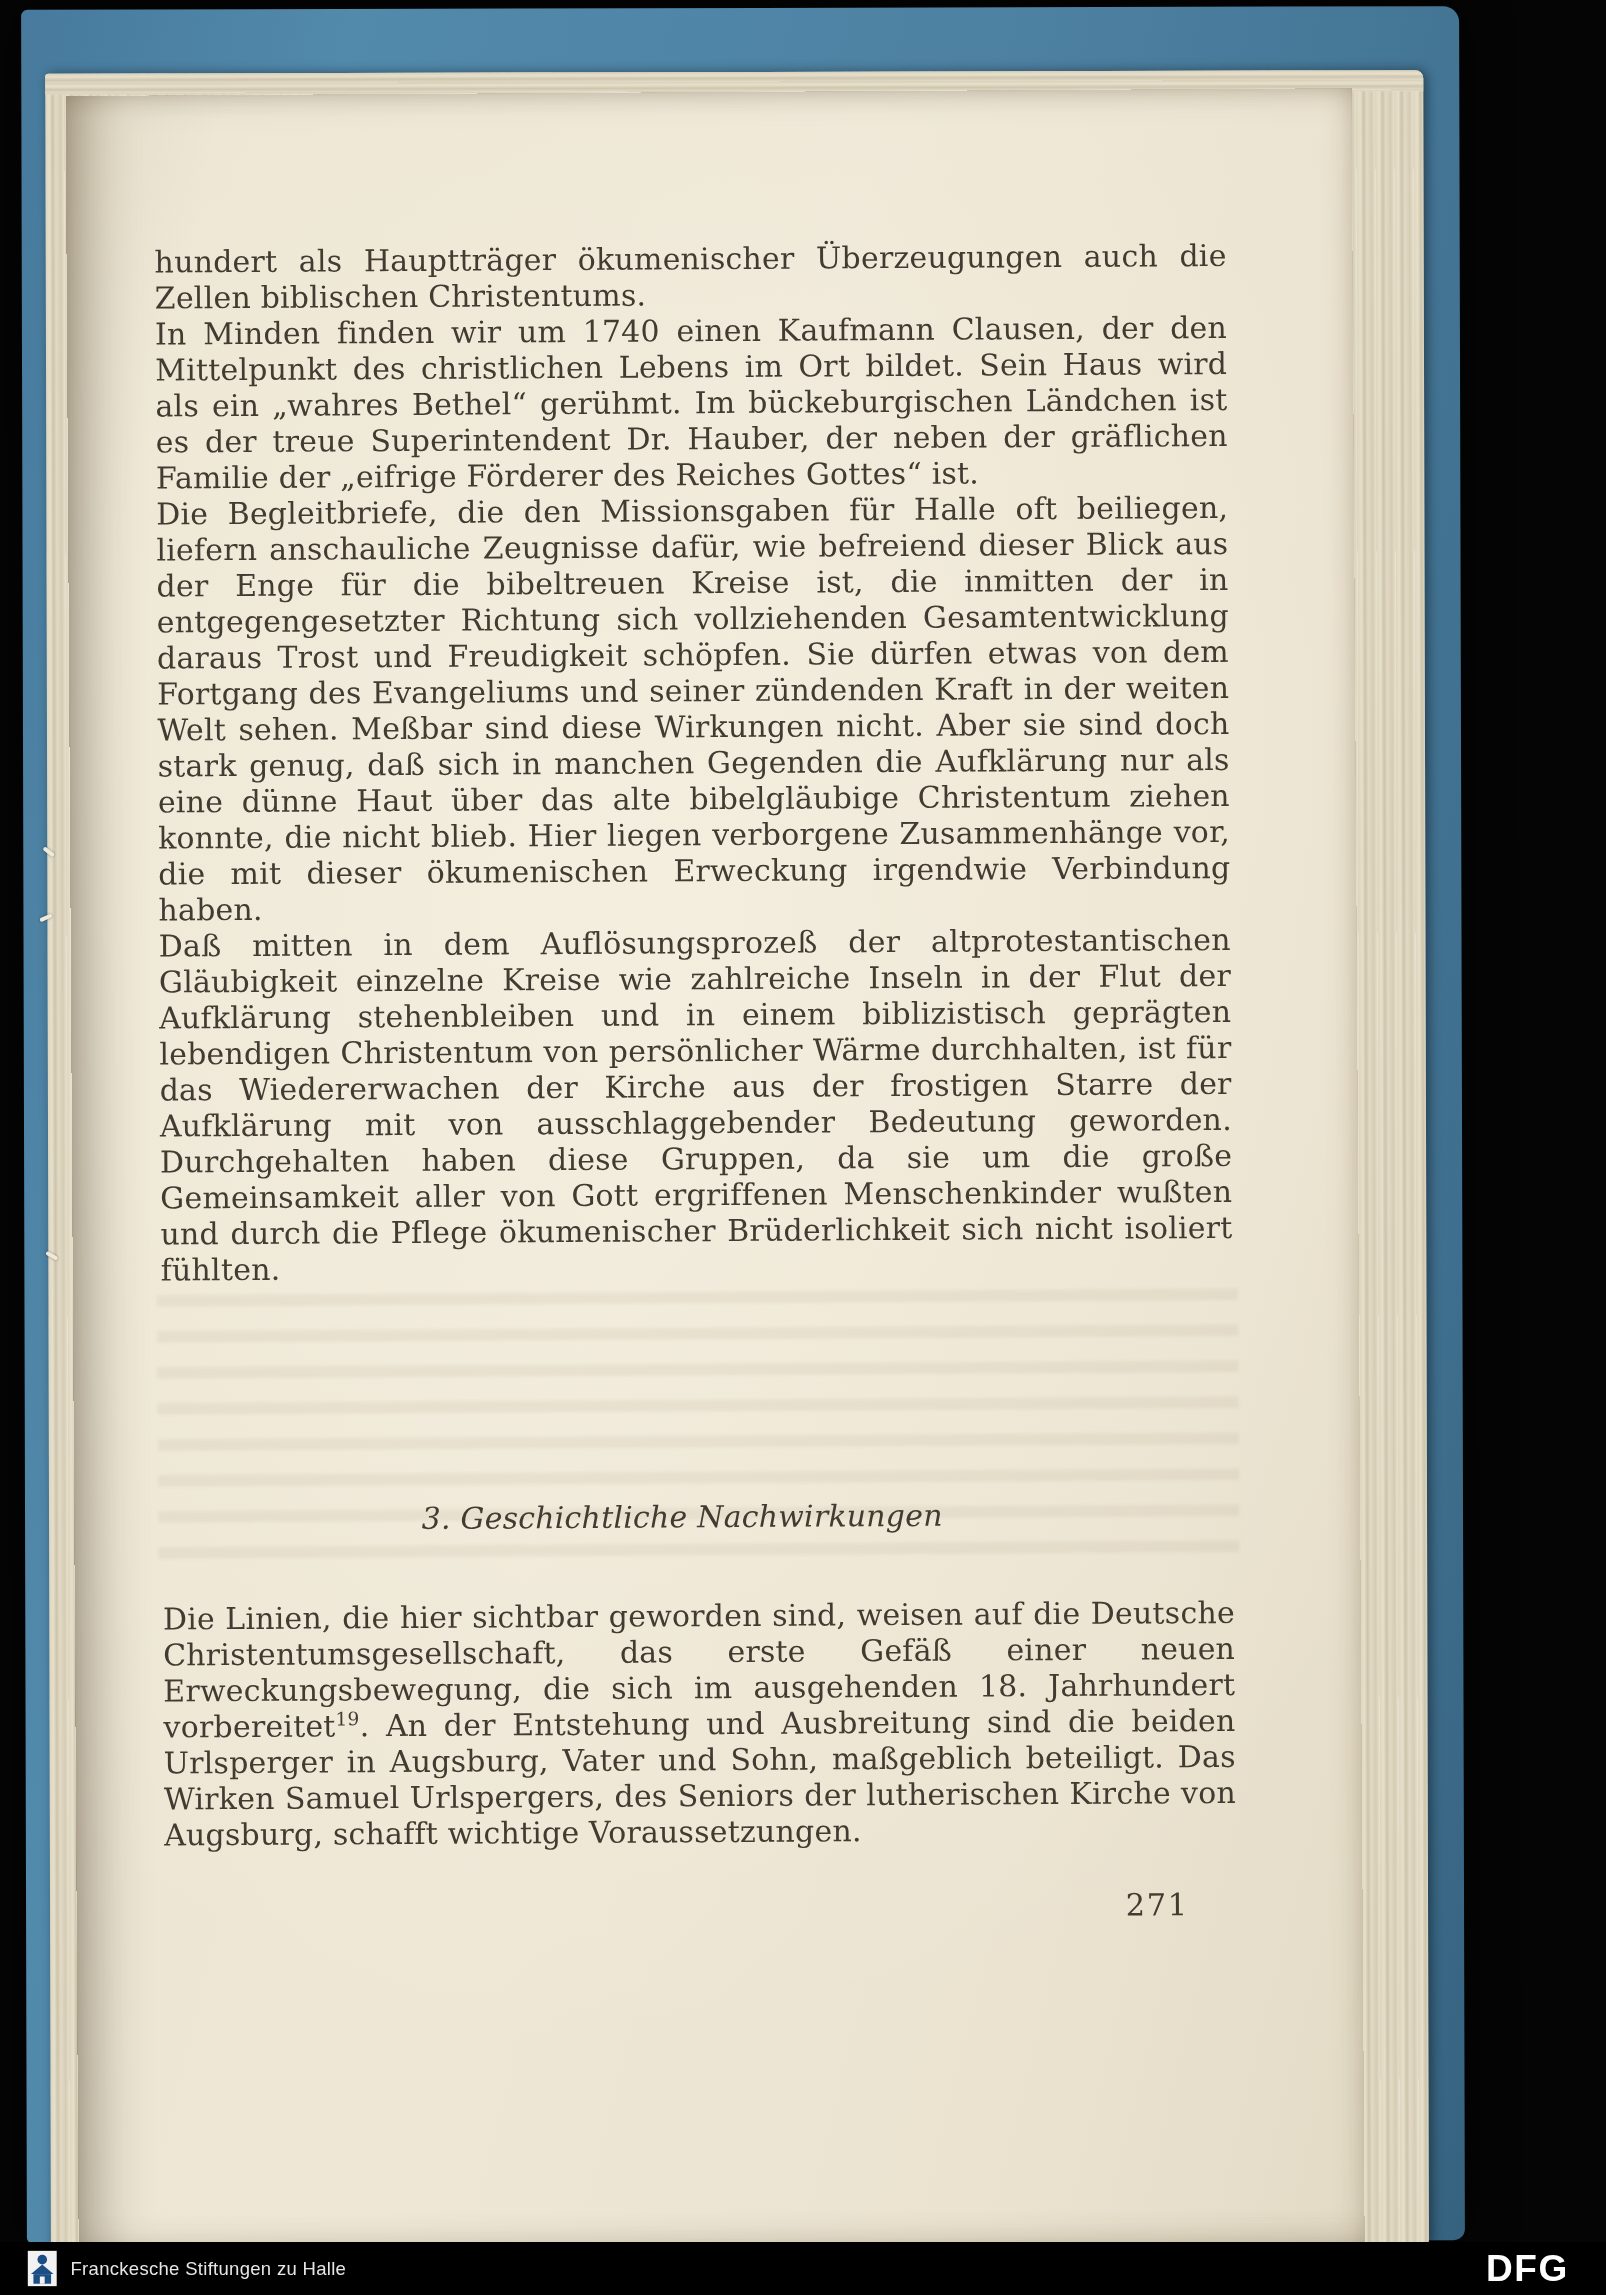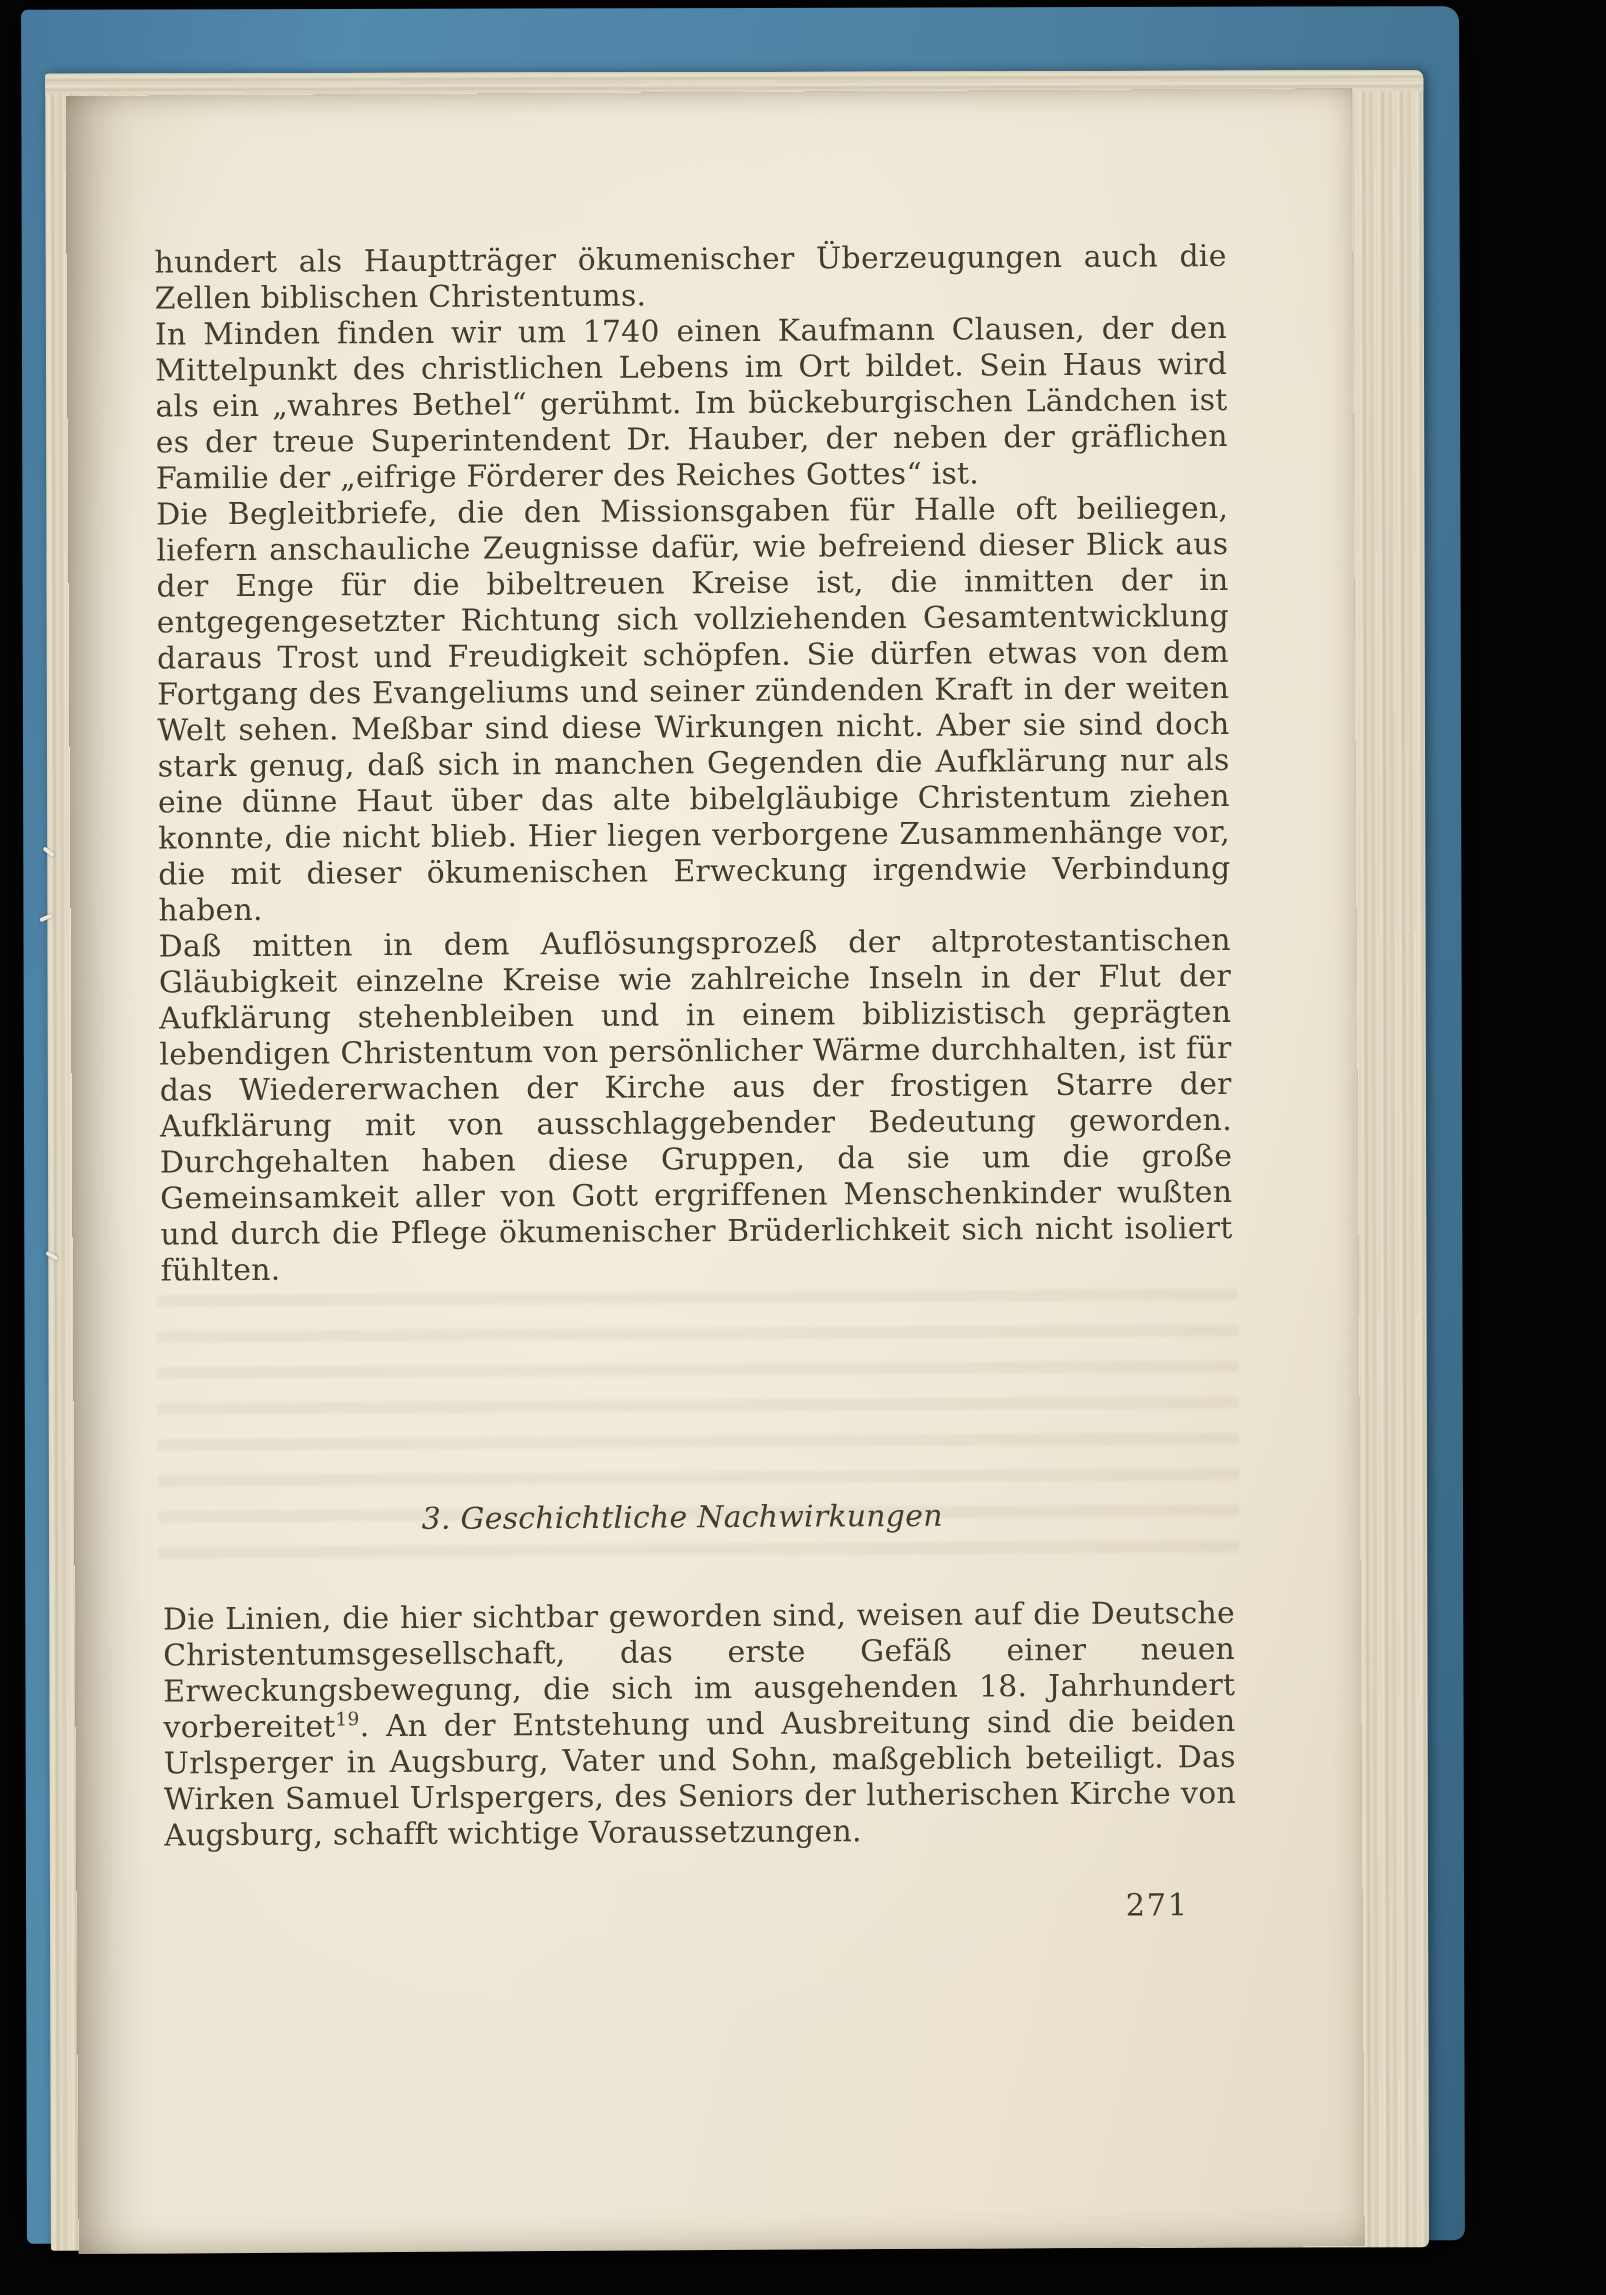--- a/index.html
+++ b/index.html
@@ -176,15 +176,28 @@
         <p>
           <span>Die Linien, die hier sichtbar geworden sind, weisen auf die Deutsche Christentumsgesellschaft, das erste Gefäß einer neuen Erweckungsbewegung, die sich im ausgehenden 18. Jahrhundert vorbereitet</span><sup class="footnote-ref">19</sup><span>. An der Entstehung und Ausbreitung sind die beiden Urlsperger in Augsburg, Vater und Sohn, maßgeblich beteiligt. Das Wirken Samuel Urlspergers, des Seniors der lutherischen Kirche von Augsburg, schafft wichtige Voraussetzungen.</span>
         </p>
 
         <div class="page-number">271</div>
       </div>
 
     </div>
   </div>
 
+  <div class="footer-bar">
+    <div class="footer-left">
+      <svg class="library-logo" viewBox="0 0 38 46" xmlns="http://www.w3.org/2000/svg">
+        <rect x="1" y="1" width="36" height="44" fill="#f2f2f2"></rect>
+        <circle cx="19" cy="12" r="6" fill="#1c4e86"></circle>
+        <path d="M5 30 L19 18 L33 30 Z" fill="#1c4e86"></path>
+        <rect x="8" y="30" width="22" height="12" fill="#1c4e86"></rect>
+        <rect x="16" y="33" width="6" height="9" fill="#f2f2f2"></rect>
+      </svg>
+      <span class="library-label">Franckesche Stiftungen zu Halle</span>
+    </div>
+    <div class="dfg-logo">DFG</div>
+  </div>
 
 </div>
 
 
 </body></html>

